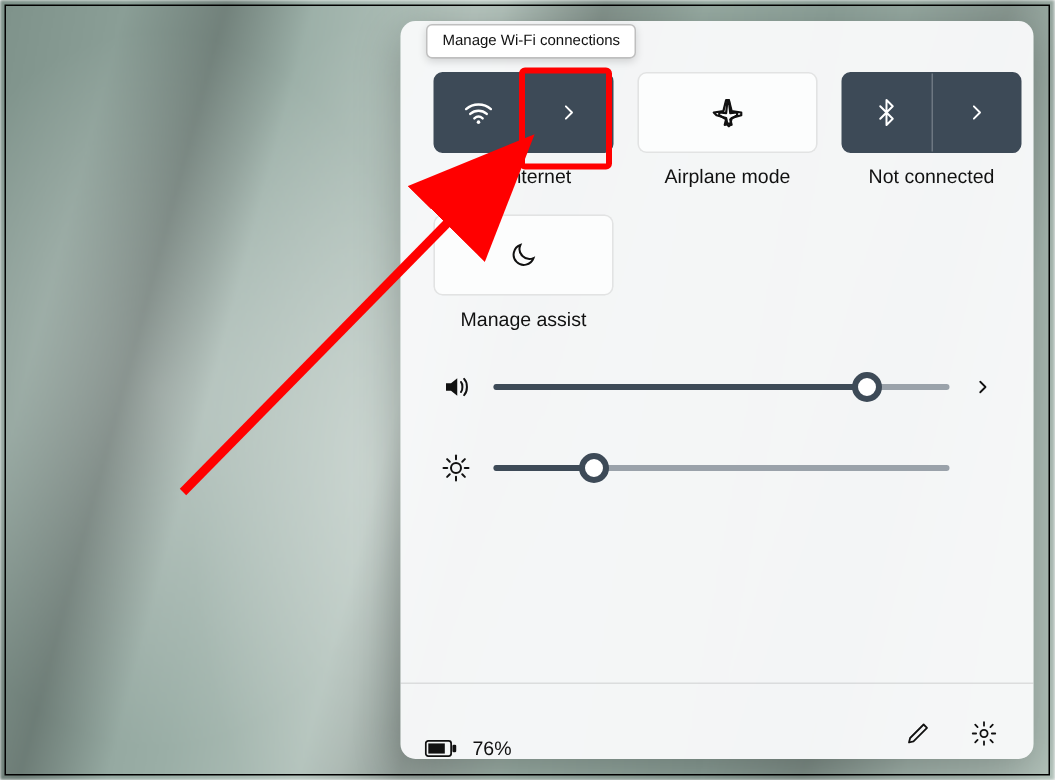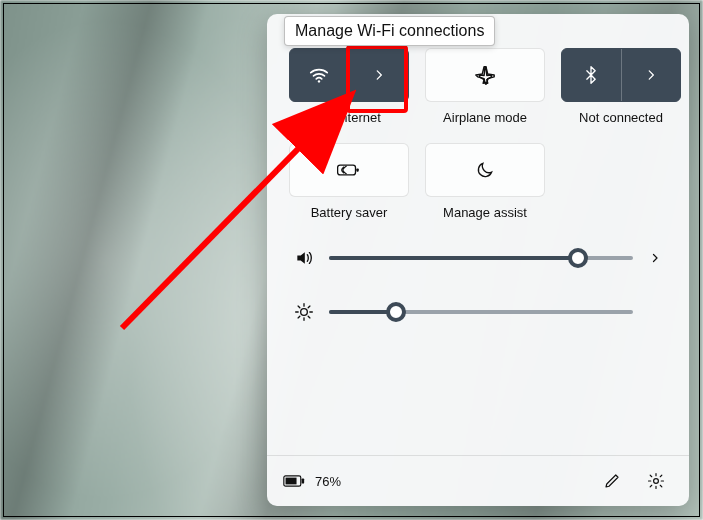--- a/index.html
+++ b/index.html
@@ -104,38 +104,38 @@
     box-sizing:border-box;
     transform:translate(-50%,-50%);
   }
   .slider-row .more { width:16px; display:flex; justify-content:center; color:#333; }
 
   .footer {
     margin-top:auto;
     border-top:1px solid rgba(0,0,0,0.10);
     height:50px;
     display:flex;
-    align-items:center;
+    align-items:flex-end;
     padding:0 16px;
     gap:10px;
     color:#111;
   }
   .footer .spacer { flex:1; }
   .footer .btn { width:34px; height:34px; border-radius:6px; display:flex; align-items:center; justify-content:center; }
 
   
   .tooltip {
     position:absolute;
     top:16px;
     left:284px;
     background:#fff;
     border:1px solid rgba(0,0,0,0.25);
     border-radius:4px;
     padding:5px 10px;
-    font-size:16px;
+    font-size:10px;
     color:#111;
     box-shadow:0 2px 6px rgba(0,0,0,0.15);
     z-index:40;
     white-space:nowrap;
   }
 
   
   .highlight {
     position:absolute;
     border:4px solid #ff0000;
@@ -224,33 +224,20 @@
           <span class="ic">
             <svg width="14" height="14" viewBox="0 0 24 24" fill="none" stroke="#fff" stroke-width="2.2" stroke-linecap="round" stroke-linejoin="round">
               <polyline points="9 5 16 12 9 19"></polyline>
             </svg>
           </span>
         </div>
       </div>
       <div class="tile-label">Not connected</div>
     </div>
 
-    <div class="tile-wrap">
-      <div class="tile">
-        <span class="ic">
-          <svg width="26" height="20" viewBox="0 0 32 20" fill="none" stroke="#111" stroke-width="1.6">
-            <rect x="2" y="4" width="22" height="12" rx="3"></rect>
-            <rect x="25" y="8" width="3" height="4" rx="1" fill="#111" stroke="none"></rect>
-            <path d="M10 6c-4 3-4 5 0 8"></path>
-            <path d="M13 5c-6 4-6 6 0 10"></path>
-          </svg>
-        </span>
-      </div>
-      <div class="tile-label">Battery saver</div>
-    </div>
 
     <div class="tile-wrap">
       <div class="tile">
         <span class="ic">
           <svg width="20" height="20" viewBox="0 0 24 24" fill="none" stroke="#111" stroke-width="1.6" stroke-linecap="round">
             <path d="M20 14.5A8 8 0 0 1 9.5 4 8.2 8.2 0 1 0 20 14.5z"></path>
           </svg>
         </span>
       </div>
       <div class="tile-label">Manage assist</div>

